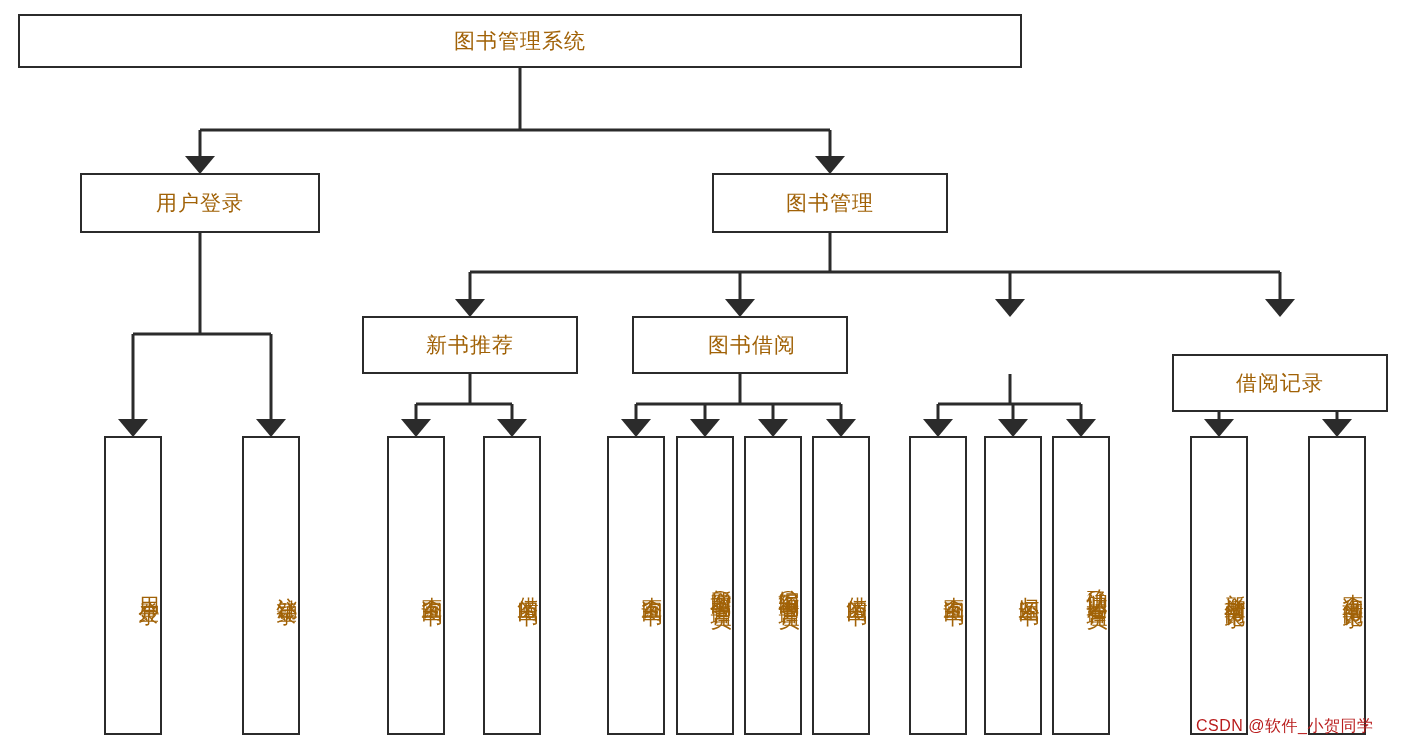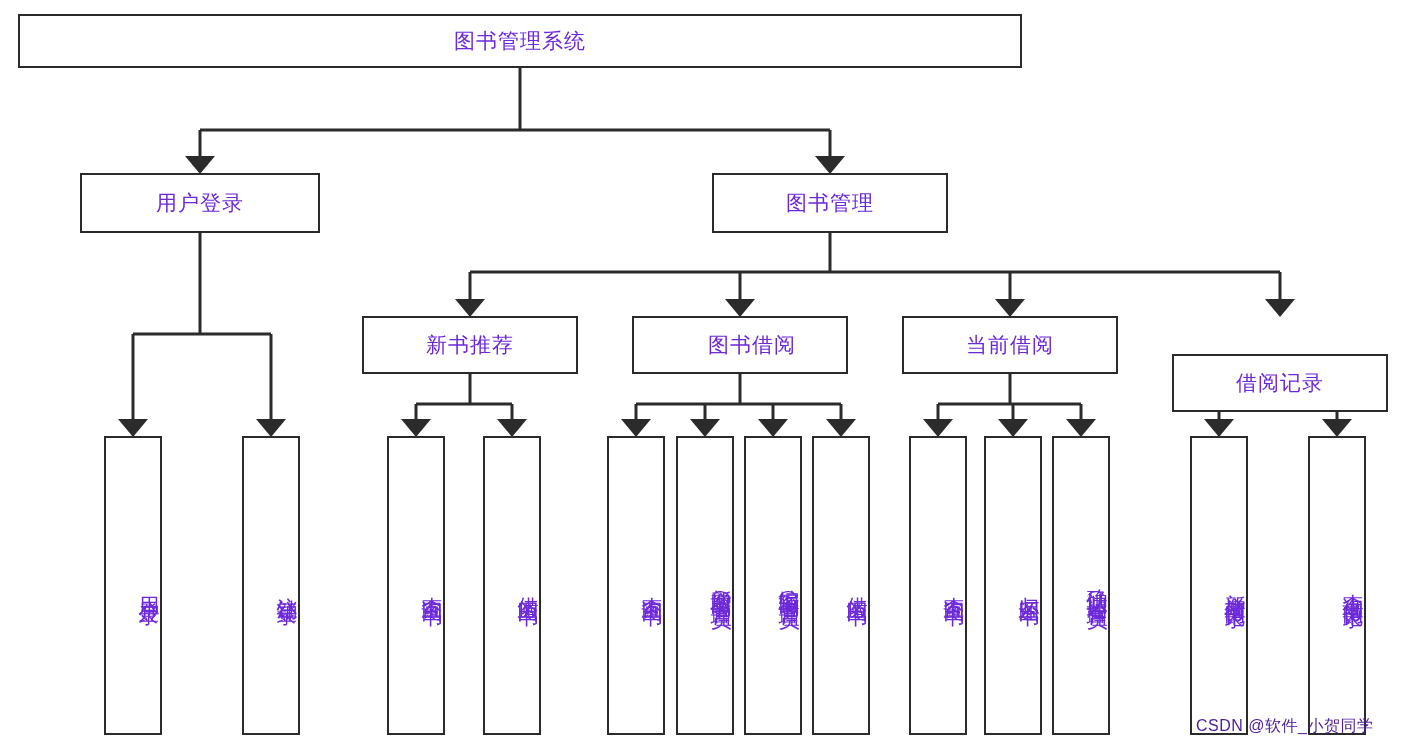--- a/index.html
+++ b/index.html
@@ -26,21 +26,21 @@
     pointer-events: none;
   }
   .node {
     position: absolute;
     box-sizing: border-box;
     border: 2px solid #2b2b2b;
     background: #ffffff;
     display: flex;
     align-items: center;
     justify-content: center;
-    color: #6d28d9;
+    color: #a16207;
   }
   .node.h {
     font-size: 21px;
     letter-spacing: 1px;
   }
   .node.v {
     writing-mode: vertical-rl;
     text-orientation: upright;
     font-size: 21px;
     letter-spacing: 3px;
@@ -51,21 +51,21 @@
   }
   .node.v .vlabel {
     writing-mode: vertical-rl;
     text-orientation: upright;
     display: block;
     text-align: center;
   }
   .watermark {
     position: absolute;
     font-size: 16px;
-    color: #4c1d95;
+    color: #b91c1c;
     white-space: nowrap;
     letter-spacing: 0.5px;
   }
 </style>
 </head>
 <body>
 
 <div id="canvas">
 
   <svg id="edges" viewBox="0 0 1405 747" width="1405" height="747">
@@ -128,23 +128,20 @@
   <div class="node h" id="node-l2-0" style="left: 362px; top: 316px; width: 216px; height: 58px;">
     <span>新书推荐</span>
   </div>
 
   <div class="node h" id="node-l1-1" style="left: 712px; top: 173px; width: 236px; height: 60px;">
     <span>图书管理</span>
   </div>
   <div class="node h" id="node-l2-1" style="left: 632px; top: 316px; width: 216px; height: 58px; padding-left: 24px;">
     <span>图书借阅</span>
   </div>
-  <div class="node h" id="node-l2-2" style="left: 902px; top: 316px; width: 216px; height: 58px;">
-    <span>当前借阅</span>
-  </div>
   <div class="node h" id="node-l2-3" style="left: 1172px; top: 316px; width: 216px; height: 58px; margin-top: 38px;">
     <span>借阅记录</span>
   </div>
 
   <div class="node v" id="node-leaf-0" style="left: 104px; top: 436px; width: 58px; height: 299px;">
     <span class="vlabel">用户登录</span>
   </div>
   <div class="node v" id="node-leaf-1" style="left: 242px; top: 436px; width: 58px; height: 299px;">
     <span class="vlabel">注销登录</span>
   </div>

